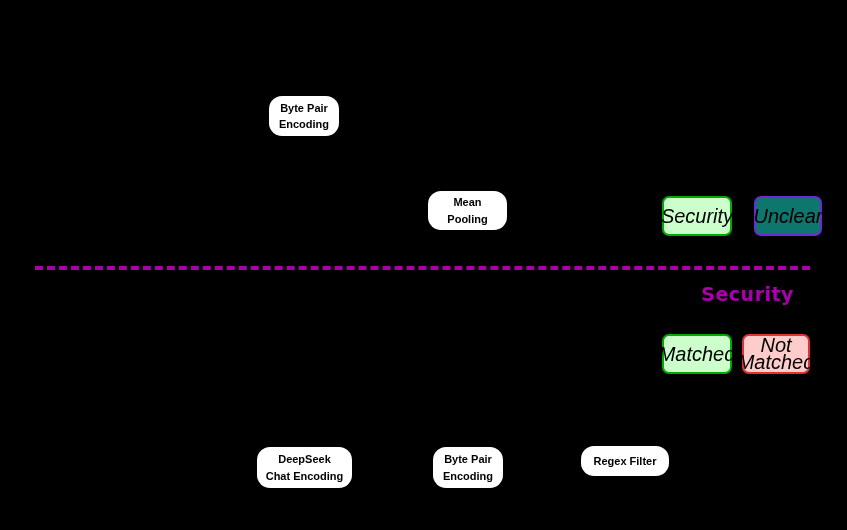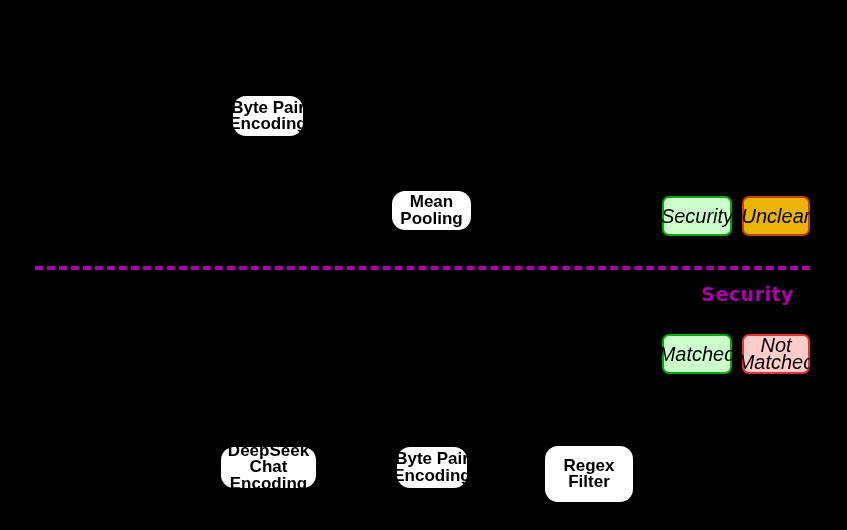--- a/index.html
+++ b/index.html
@@ -39,28 +39,29 @@
 
   
   .node {
     position: absolute;
     box-sizing: border-box;
     background: #ffffff;
     color: #000000;
     border-radius: 13px;
     font-family: "Liberation Sans", sans-serif;
     font-weight: bold;
-    font-size: 17px;
+    font-size: 11px;
     line-height: 16.5px;
     display: flex;
     align-items: center;
     justify-content: center;
     text-align: center;
     white-space: pre-line;
     padding: 2px 6px;
+    margin-left: 36px;
   }
 
   
   .legend-box {
     position: absolute;
     box-sizing: border-box;
     font-family: "Liberation Sans", sans-serif;
     font-style: italic;
     font-size: 20px;
     line-height: 17px;
@@ -70,22 +71,23 @@
     text-align: center;
     white-space: pre-line;
     color: #000000;
     border-radius: 7px;
   }
   .legend-green {
     background: #ccffcc;
     border: 2px solid #00aa00;
   }
   .legend-pink-dark {
-    background: #eab308;
-    border: 2px solid #c2410c;
+    background: #0f766e;
+    border: 2px solid #6d28d9;
+    margin-left: 12px;
   }
   .legend-pink-light {
     background: #ffcccc;
     border: 2px solid #dd3333;
   }
 </style>
 </head>
 <body>
 
 <div id="canvas">
@@ -109,15 +111,15 @@
 
   <div class="legend-box legend-pink-light" style="left:742px; top:334px; width:68px; height:40px;">Not
 Matched</div>
 
   <div class="node" style="left:221px; top:447px; width:95px; height:41px;">DeepSeek
 Chat Encoding</div>
 
   <div class="node" style="left:397px; top:447px; width:70px; height:41px;">Byte Pair
 Encoding</div>
 
-  <div class="node" style="left:545px; top:446px; width:88px; height:56px;">Regex Filter</div>
+  <div class="node" style="left:545px; top:446px; width:88px; height:30px;">Regex Filter</div>
 
 </div>
 
 </body></html>

